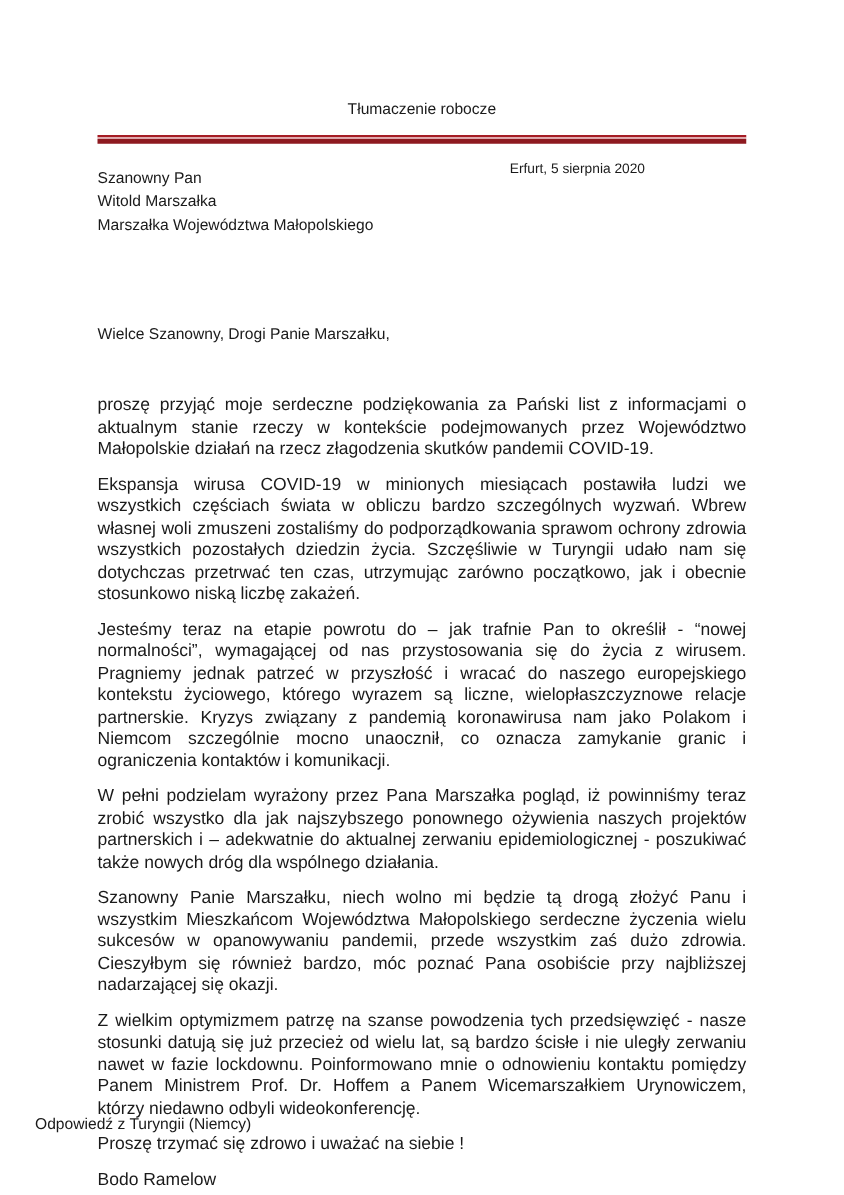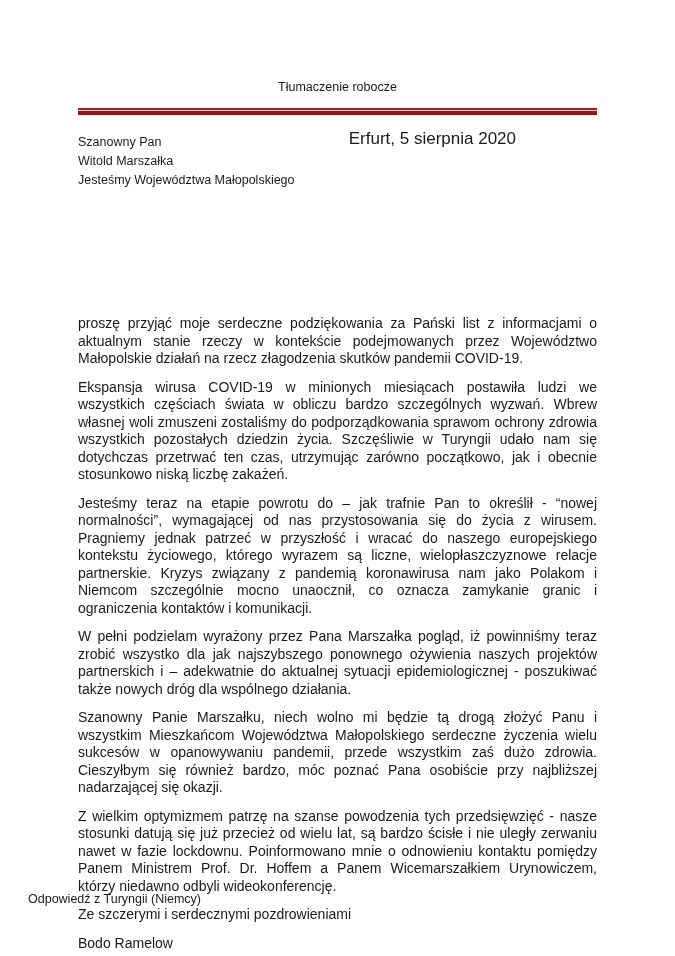--- a/index.html
+++ b/index.html
@@ -53,21 +53,21 @@
       position: absolute;
       left: 0; right: 0;
       top: 3px;
       height: 4px;
       background: #8e1a20;
     }
     .date-line {
       position: absolute;
       top: 129px;
       right: 78px;
-      font-size: 17px;
+      font-size: 11px;
     }
     .recipient {
       position: absolute;
       top: 133px;
       left: 78px;
       font-size: 12.5px;
       line-height: 19px;
     }
     .recipient div { white-space: nowrap; }
     .salutation {
@@ -109,30 +109,31 @@
     <div class="thin"></div>
     <div class="gap"></div>
     <div class="thick"></div>
   </div>
 
   <div class="date-line">Erfurt, 5 sierpnia 2020</div>
 
   <div class="recipient">
     <div>Szanowny Pan</div>
     <div>Witold Marszałka</div>
-    <div>Jesteśmy Województwa Małopolskiego</div>
+    <div>Marszałka Województwa Małopolskiego</div>
   </div>
 
+  <div class="salutation">Wielce Szanowny, Drogi Panie Marszałku,</div>
 
   <div class="body">
     <p>proszę przyjąć moje serdeczne podziękowania za Pański list z informacjami o aktualnym stanie rzeczy w kontekście podejmowanych przez Województwo Małopolskie działań na rzecz złagodzenia skutków pandemii COVID-19.</p>
     <p>Ekspansja wirusa COVID-19 w minionych miesiącach postawiła ludzi we wszystkich częściach świata w obliczu bardzo szczególnych wyzwań. Wbrew własnej woli zmuszeni zostaliśmy do podporządkowania sprawom ochrony zdrowia wszystkich pozostałych dziedzin życia. Szczęśliwie w Turyngii udało nam się dotychczas przetrwać ten czas, utrzymując zarówno początkowo, jak i obecnie stosunkowo niską liczbę zakażeń.</p>
     <p>Jesteśmy teraz na etapie powrotu do – jak trafnie Pan to określił - “nowej normalności”, wymagającej od nas przystosowania się do życia z wirusem. Pragniemy jednak patrzeć w przyszłość i wracać do naszego europejskiego kontekstu życiowego, którego wyrazem są liczne, wielopłaszczyznowe relacje partnerskie. Kryzys związany z pandemią koronawirusa nam jako Polakom i Niemcom szczególnie mocno unaocznił, co oznacza zamykanie granic i ograniczenia kontaktów i komunikacji.</p>
-    <p>W pełni podzielam wyrażony przez Pana Marszałka pogląd, iż powinniśmy teraz zrobić wszystko dla jak najszybszego ponownego ożywienia naszych projektów partnerskich i – adekwatnie do aktualnej sytuacji epidemiologicznej - poszukiwać także nowych dróg dla wspólnego działania.</p>
+    <p>W pełni podzielam wyrażony przez Pana Marszałka pogląd, iż powinniśmy teraz zrobić wszystko dla jak najszybszego ponownego ożywienia naszych projektów partnerskich i – adekwatnie do aktualnej zerwaniu epidemiologicznej - poszukiwać także nowych dróg dla wspólnego działania.</p>
     <p>Szanowny Panie Marszałku, niech wolno mi będzie tą drogą złożyć Panu i wszystkim Mieszkańcom Województwa Małopolskiego serdeczne życzenia wielu sukcesów w opanowywaniu pandemii, przede wszystkim zaś dużo zdrowia. Cieszyłbym się również bardzo, móc poznać Pana osobiście przy najbliższej nadarzającej się okazji.</p>
     <p>Z wielkim optymizmem patrzę na szanse powodzenia tych przedsięwzięć - nasze stosunki datują się już przecież od wielu lat, są bardzo ścisłe i nie uległy zerwaniu nawet w fazie lockdownu.  Poinformowano mnie o odnowieniu kontaktu pomiędzy Panem Ministrem Prof. Dr. Hoffem a Panem Wicemarszałkiem Urynowiczem, którzy niedawno odbyli wideokonferencję.</p>
-    <p class="left">Ze szczerymi i serdecznymi pozdrowieniami</p>
+    <p class="left">Proszę trzymać się zdrowo i uważać na siebie !</p>
     <p class="left">Bodo Ramelow</p>
   </div>
 
   <div class="footer">Odpowiedź z Turyngii (Niemcy)</div>
 
 </div>
 
 </body></html>

